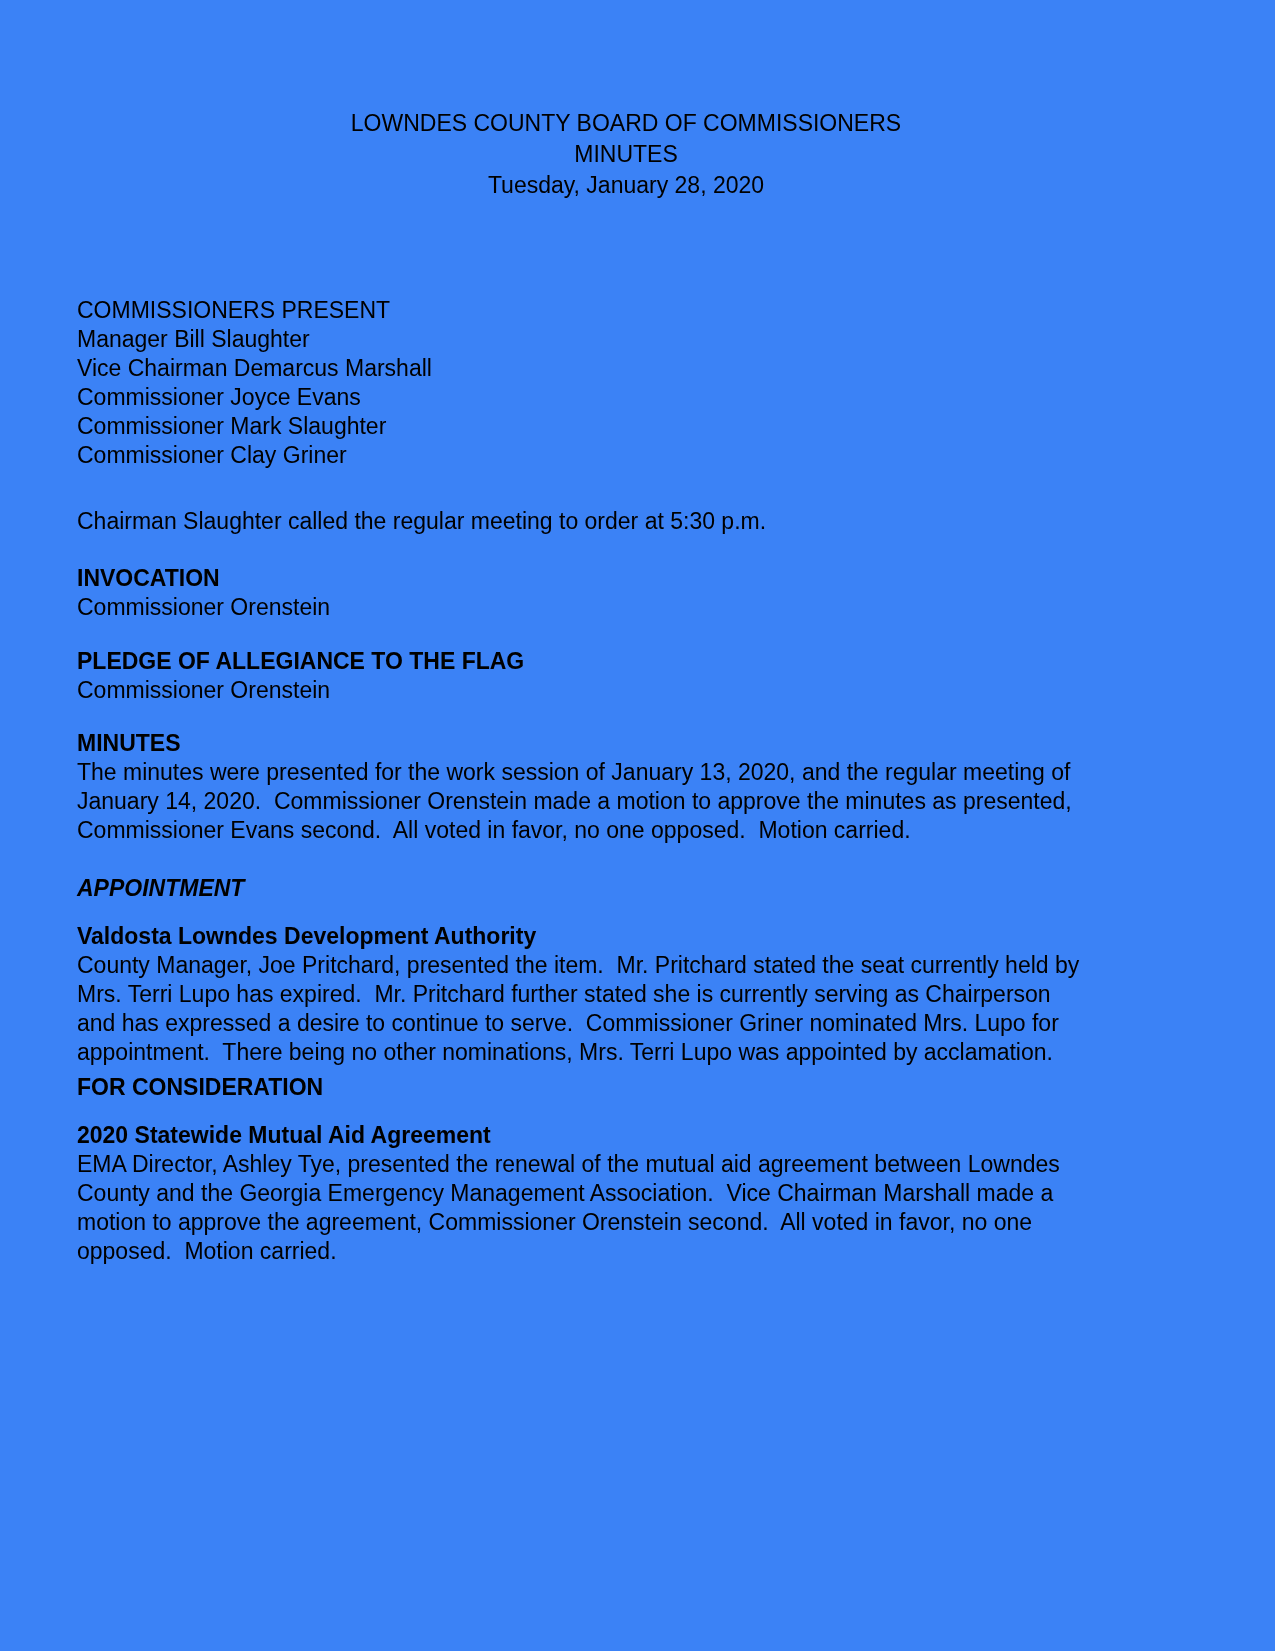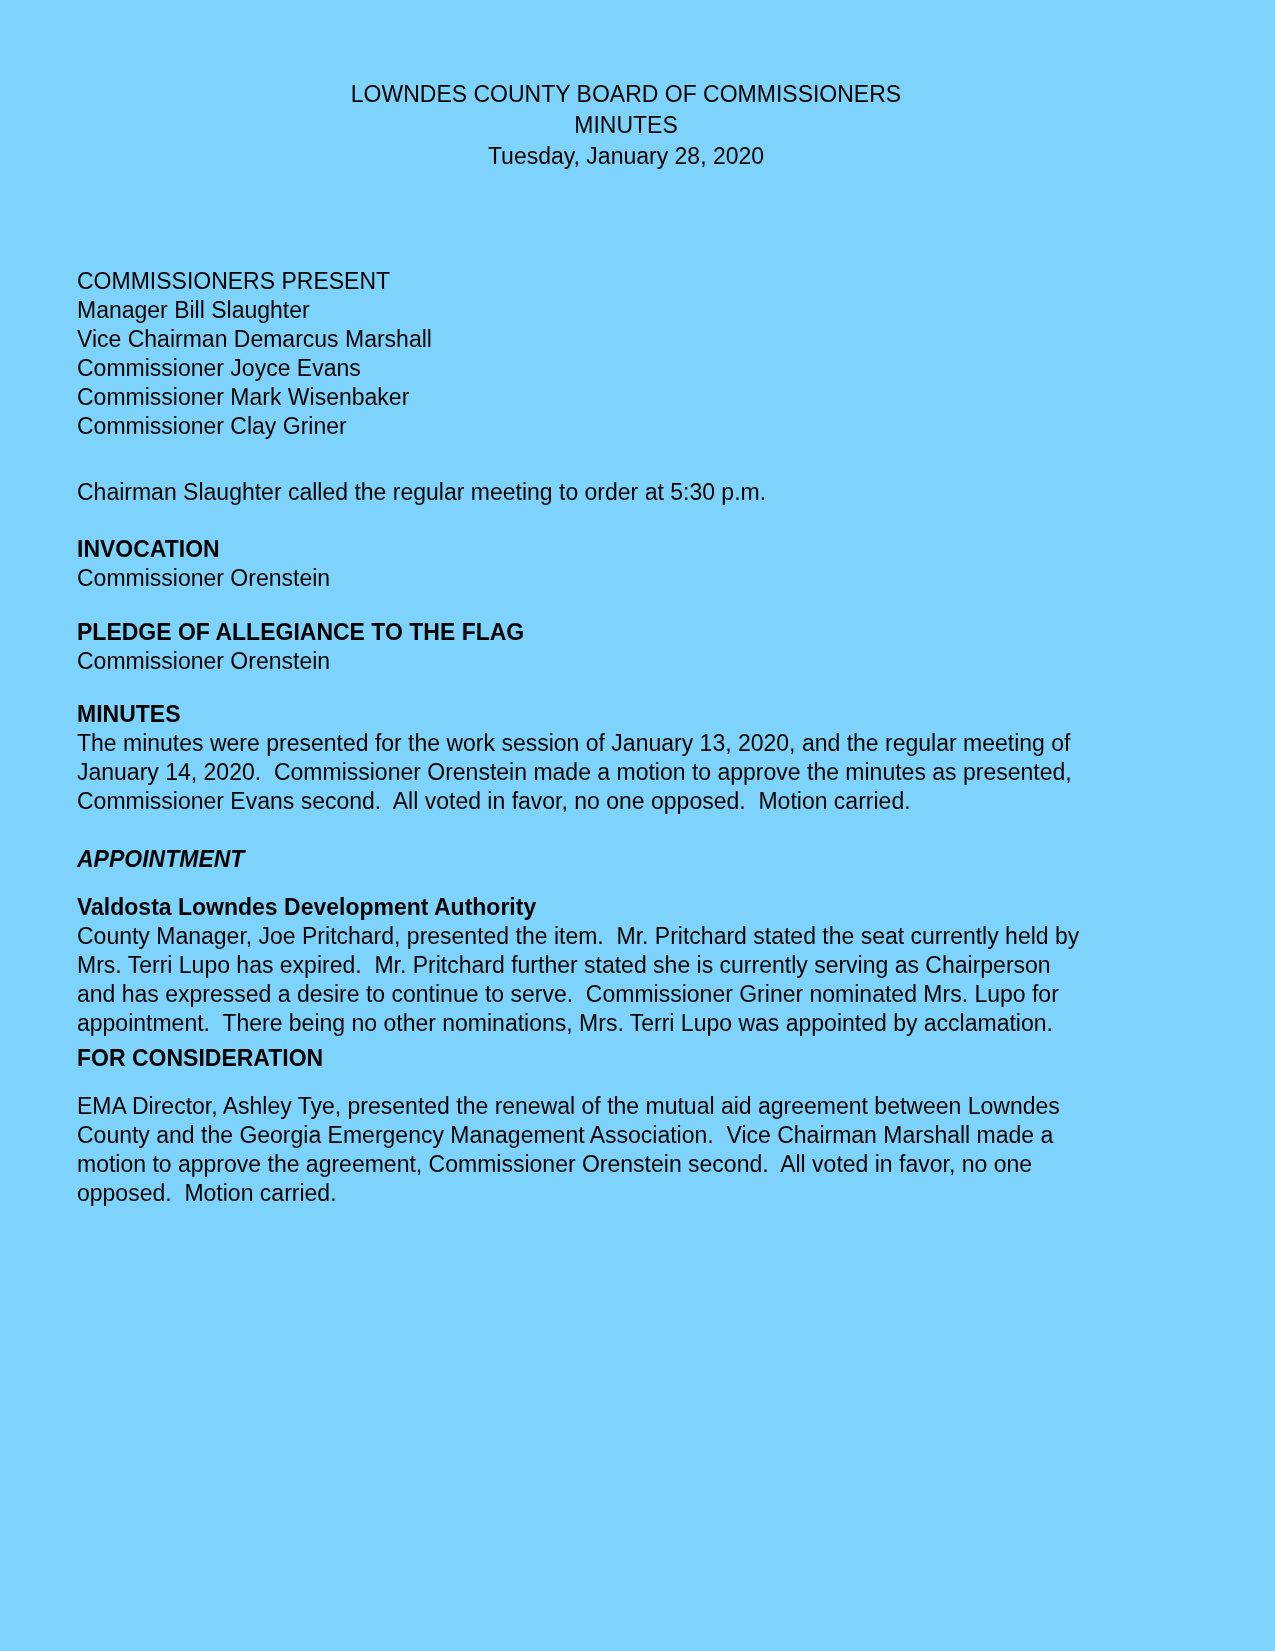--- a/index.html
+++ b/index.html
@@ -4,27 +4,27 @@
 <style>
   html, body {
     margin: 0;
     padding: 0;
     background: #ffffff;
   }
   .page {
     position: relative;
     width: 1275px;
     height: 1651px;
-    background: #7dd3fc;
+    background: #3b82f6;
     color: #000000;
     font-family: "Liberation Sans", sans-serif;
     font-size: 23px;
     line-height: 29px;
     box-sizing: border-box;
-    padding: 79px 100px 0 77px;
+    padding: 108px 100px 0 77px;
     overflow: hidden;
   }
   .title-block {
     text-align: center;
     line-height: 31px;
     margin-bottom: 95px;
   }
   .block { margin: 0; }
   .line { white-space: pre; }
   .body { white-space: pre; }
@@ -48,21 +48,21 @@
     <div class="line">LOWNDES COUNTY BOARD OF COMMISSIONERS</div>
     <div class="line">MINUTES</div>
     <div class="line">Tuesday, January 28, 2020</div>
   </div>
 
   <div class="block attendance">
     <div class="line">COMMISSIONERS PRESENT</div>
     <div class="line">Manager Bill Slaughter</div>
     <div class="line">Vice Chairman Demarcus Marshall</div>
     <div class="line">Commissioner Joyce Evans</div>
-    <div class="line">Commissioner Mark Wisenbaker</div>
+    <div class="line">Commissioner Mark Slaughter</div>
     <div class="line">Commissioner Clay Griner</div>
   </div>
 
   <div class="block call-to-order">
     <div class="line">Chairman Slaughter called the regular meeting to order at 5:30 p.m.</div>
   </div>
 
   <div class="block invocation">
     <div class="line bold">INVOCATION</div>
     <div class="line">Commissioner Orenstein</div>
@@ -90,19 +90,20 @@
 Mrs. Terri Lupo has expired.  Mr. Pritchard further stated she is currently serving as Chairperson
 and has expressed a desire to continue to serve.  Commissioner Griner nominated Mrs. Lupo for
 appointment.  There being no other nominations, Mrs. Terri Lupo was appointed by acclamation.</div>
   </div>
 
   <div class="block consider-hd">
     <div class="line bold">FOR CONSIDERATION</div>
   </div>
 
   <div class="block consider-itm">
+    <div class="line bold">2020 Statewide Mutual Aid Agreement</div>
     <div class="body">EMA Director, Ashley Tye, presented the renewal of the mutual aid agreement between Lowndes
 County and the Georgia Emergency Management Association.  Vice Chairman Marshall made a
 motion to approve the agreement, Commissioner Orenstein second.  All voted in favor, no one
 opposed.  Motion carried.</div>
   </div>
 
 </div>
 
 </body></html>

